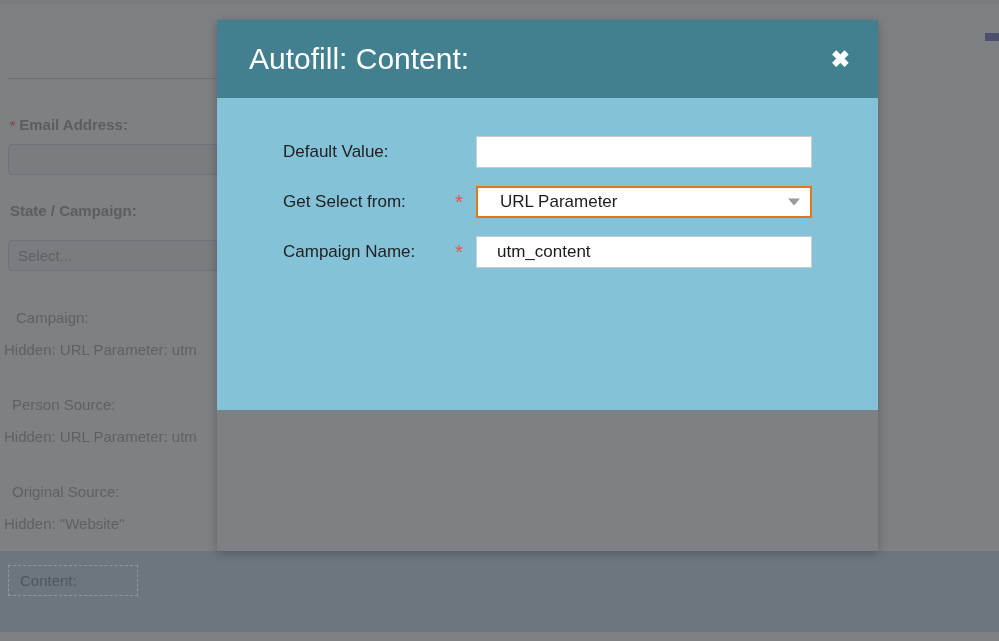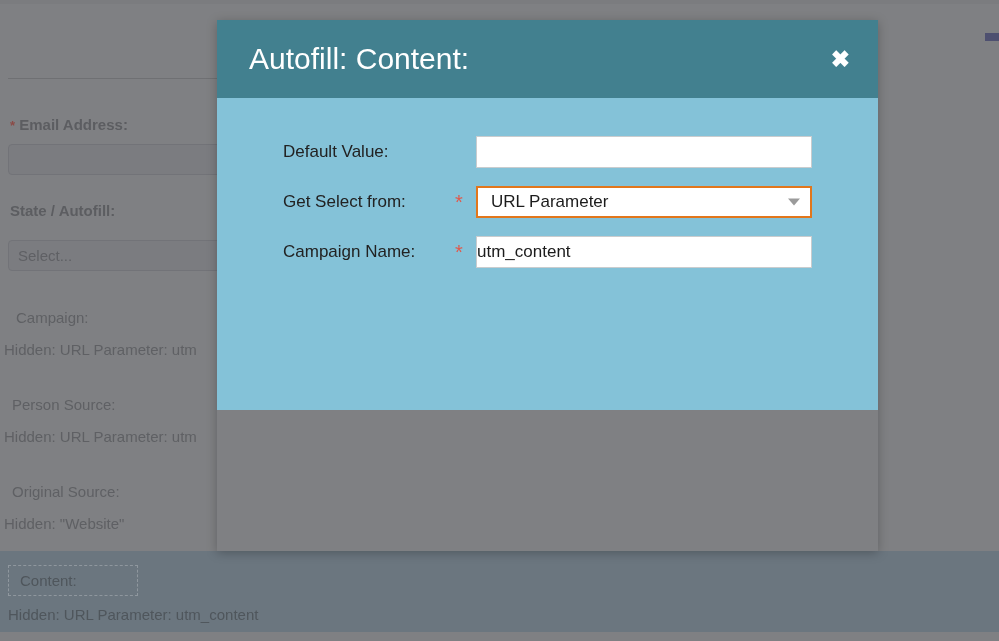--- a/index.html
+++ b/index.html
@@ -171,39 +171,39 @@
     left: 259px;
     top: 0;
     width: 336px;
     height: 32px;
     background: #ffffff;
     border: 1px solid #c9ccce;
     box-sizing: border-box;
     font-family: "Liberation Sans", sans-serif;
     font-size: 17px;
     color: #1c1c1c;
-    padding: 0 0;
+    padding: 0 20px;
     outline: none;
   }
   .select-wrap {
     position: absolute;
     left: 259px;
     top: 0;
     width: 336px;
     height: 32px;
   }
   .select-box {
     position: absolute;
     inset: 0;
     background: #ffffff;
     border: 2px solid #e2761b;
     box-sizing: border-box;
     display: flex;
     align-items: center;
-    padding-left: 13px;
+    padding-left: 22px;
     font-size: 17px;
     color: #1c1c1c;
     cursor: pointer;
   }
   .select-caret {
     position: absolute;
     right: 12px;
     top: 50%;
     transform: translateY(-50%);
     width: 0; height: 0;
@@ -246,37 +246,36 @@
   <div id="bg-top-band"></div>
   <div id="bg-divider"></div>
   <div id="bg-accent-chip"></div>
 
   <div class="bg-label bold" style="left:10px; top:116px;">
     <span class="bg-asterisk">*</span>
     <span>Email Address:</span>
   </div>
   <div class="bg-input" style="left:8px; top:144px; width:420px; height:31px;"></div>
 
-  <div class="bg-label bold" style="left:10px; top:202px;">State / Autofill:</div>
+  <div class="bg-label bold" style="left:10px; top:202px;">State / Campaign:</div>
   <div class="bg-input" style="left:8px; top:240px; width:420px; height:31px;"></div>
   <div class="bg-input-text" style="left:18px; top:247px;">Select...</div>
 
   <div class="bg-label" style="left:16px; top:309px;">Campaign:</div>
   <div class="bg-hidden-text" style="left:4px; top:341px;">Hidden: URL Parameter: utm</div>
 
   <div class="bg-label" style="left:12px; top:396px;">Person Source:</div>
   <div class="bg-hidden-text" style="left:4px; top:428px;">Hidden: URL Parameter: utm</div>
 
   <div class="bg-label" style="left:12px; top:483px;">Original Source:</div>
   <div class="bg-hidden-text" style="left:4px; top:515px;">Hidden: "Website"</div>
 
   <div id="bg-lower-band"></div>
   <div id="content-selection-box"></div>
   <div class="lower-label" style="left:20px; top:572px;">Content:</div>
-  <div class="lower-label" style="left:8px; top:606px;">Hidden: URL Parameter: utm_content</div>
   <div id="bg-bottom-strip"></div>
 </div>
 
 <div id="modal">
 
   <div id="modal-header">
     <div id="modal-title">Autofill: Content:</div>
     <div id="modal-close">✖</div>
   </div>
 

